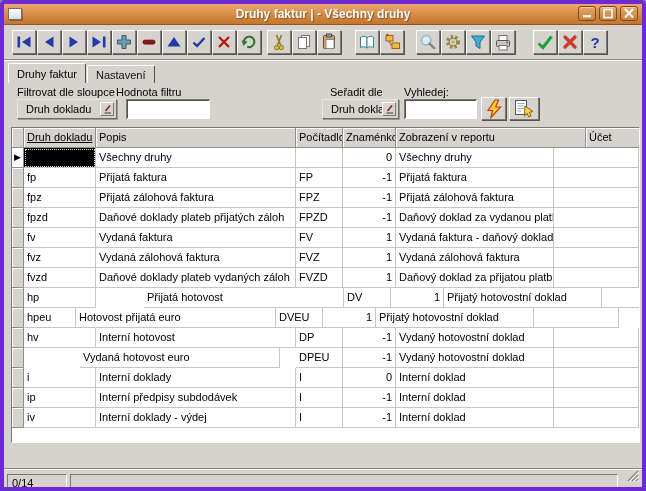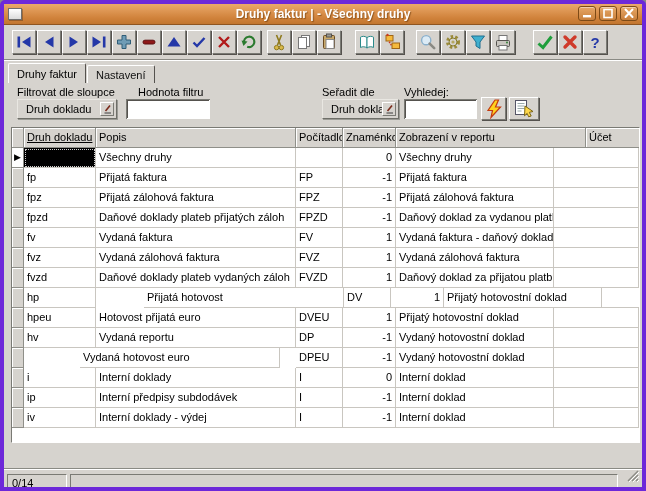--- a/index.html
+++ b/index.html
@@ -298,24 +298,24 @@
   <div class="combo" style="left:13px;top:95px;width:100px">
     <span>Druh dokladu</span>
     <span class="mini-btn">
       <svg width="11" height="12">
           <path d="M3.5 8 L8 2.5" stroke="#7a2a1a" stroke-width="1.6"></path>
           <path d="M2.5 10 H9" stroke="#3c3c3c" stroke-width="1.2"></path>
         </svg>
     </span>
   </div>
 
-  <div class="flabel" style="left:134px;top:82px">Hodnota filtru</div>
+  <div class="flabel" style="left:112px;top:82px">Hodnota filtru</div>
   <input class="tinput" style="left: 122px; top: 95px; width: 84px;" value="">
 
-  <div class="flabel" style="left:318px;top:82px">Seřadit dle</div>
+  <div class="flabel" style="left:326px;top:82px">Seřadit dle</div>
   <div class="combo" style="left:318px;top:95px;width:77px">
     <span>Druh dokla</span>
     <span class="mini-btn">
       <svg width="11" height="12">
           <path d="M3.5 8 L8 2.5" stroke="#7a2a1a" stroke-width="1.6"></path>
           <path d="M2.5 10 H9" stroke="#3c3c3c" stroke-width="1.2"></path>
         </svg>
     </span>
   </div>
 
@@ -414,31 +414,31 @@
           <div class="gcell" style="width: 12px;"></div>
           <div class="cell" style="width: 72px;">hp</div>
           <div class="cell" style="width: 200px; margin-left: 48px;">Přijatá hotovost</div>
           <div class="cell" style="width: 47px;">DV</div>
           <div class="cell num" style="width: 53px;">1</div>
           <div class="cell" style="width: 158px;">Přijatý hotovostní doklad</div>
           <div class="cell" style="width: 85px;"></div>
         </div>
         <div class="grow">
           <div class="gcell" style="width: 12px;"></div>
-          <div class="cell" style="width: 72px;">hpeu</div>
+          <div class="cell" style="width: 52px;">hpeu</div>
           <div class="cell" style="width: 200px;">Hotovost přijatá euro</div>
           <div class="cell" style="width: 47px;">DVEU</div>
           <div class="cell num" style="width: 53px;">1</div>
           <div class="cell" style="width: 158px;">Přijatý hotovostní doklad</div>
           <div class="cell" style="width: 85px;"></div>
         </div>
         <div class="grow">
           <div class="gcell" style="width: 12px;"></div>
           <div class="cell" style="width: 72px;">hv</div>
-          <div class="cell" style="width: 200px;">Vydaná reportu</div>
+          <div class="cell" style="width: 200px;">Interní hotovost</div>
           <div class="cell" style="width: 47px;">DP</div>
           <div class="cell num" style="width: 53px;">-1</div>
           <div class="cell" style="width: 158px;">Vydaný hotovostní doklad</div>
           <div class="cell" style="width: 85px;"></div>
         </div>
         <div class="grow">
           <div class="gcell" style="width: 12px;"></div>
           <div class="cell" style="width: 56px; margin-top: 48px;">hveu</div>
           <div class="cell" style="width: 200px;">Vydaná hotovost euro</div>
           <div class="cell" style="width: 47px; margin-left: 16px;">DPEU</div>

